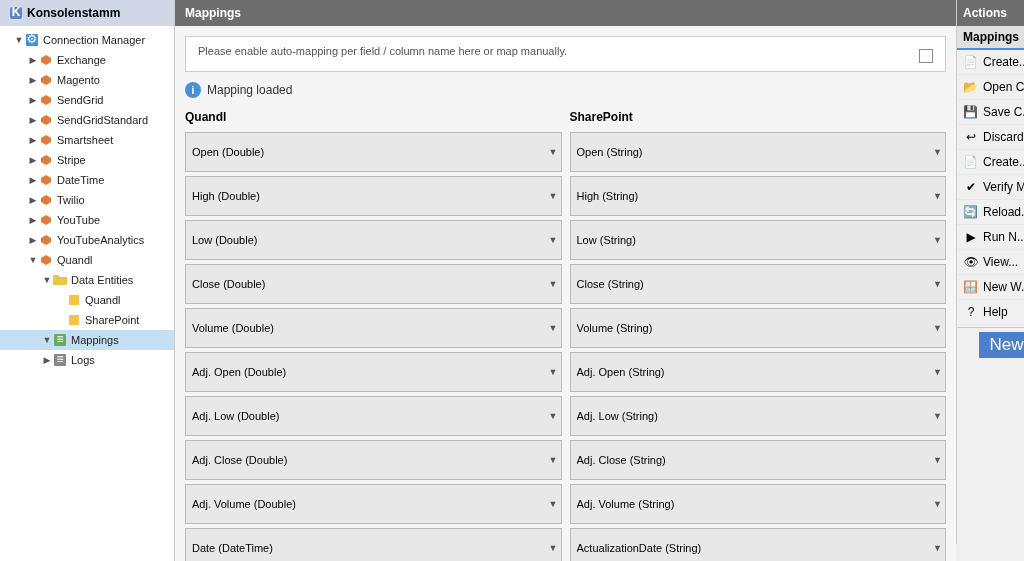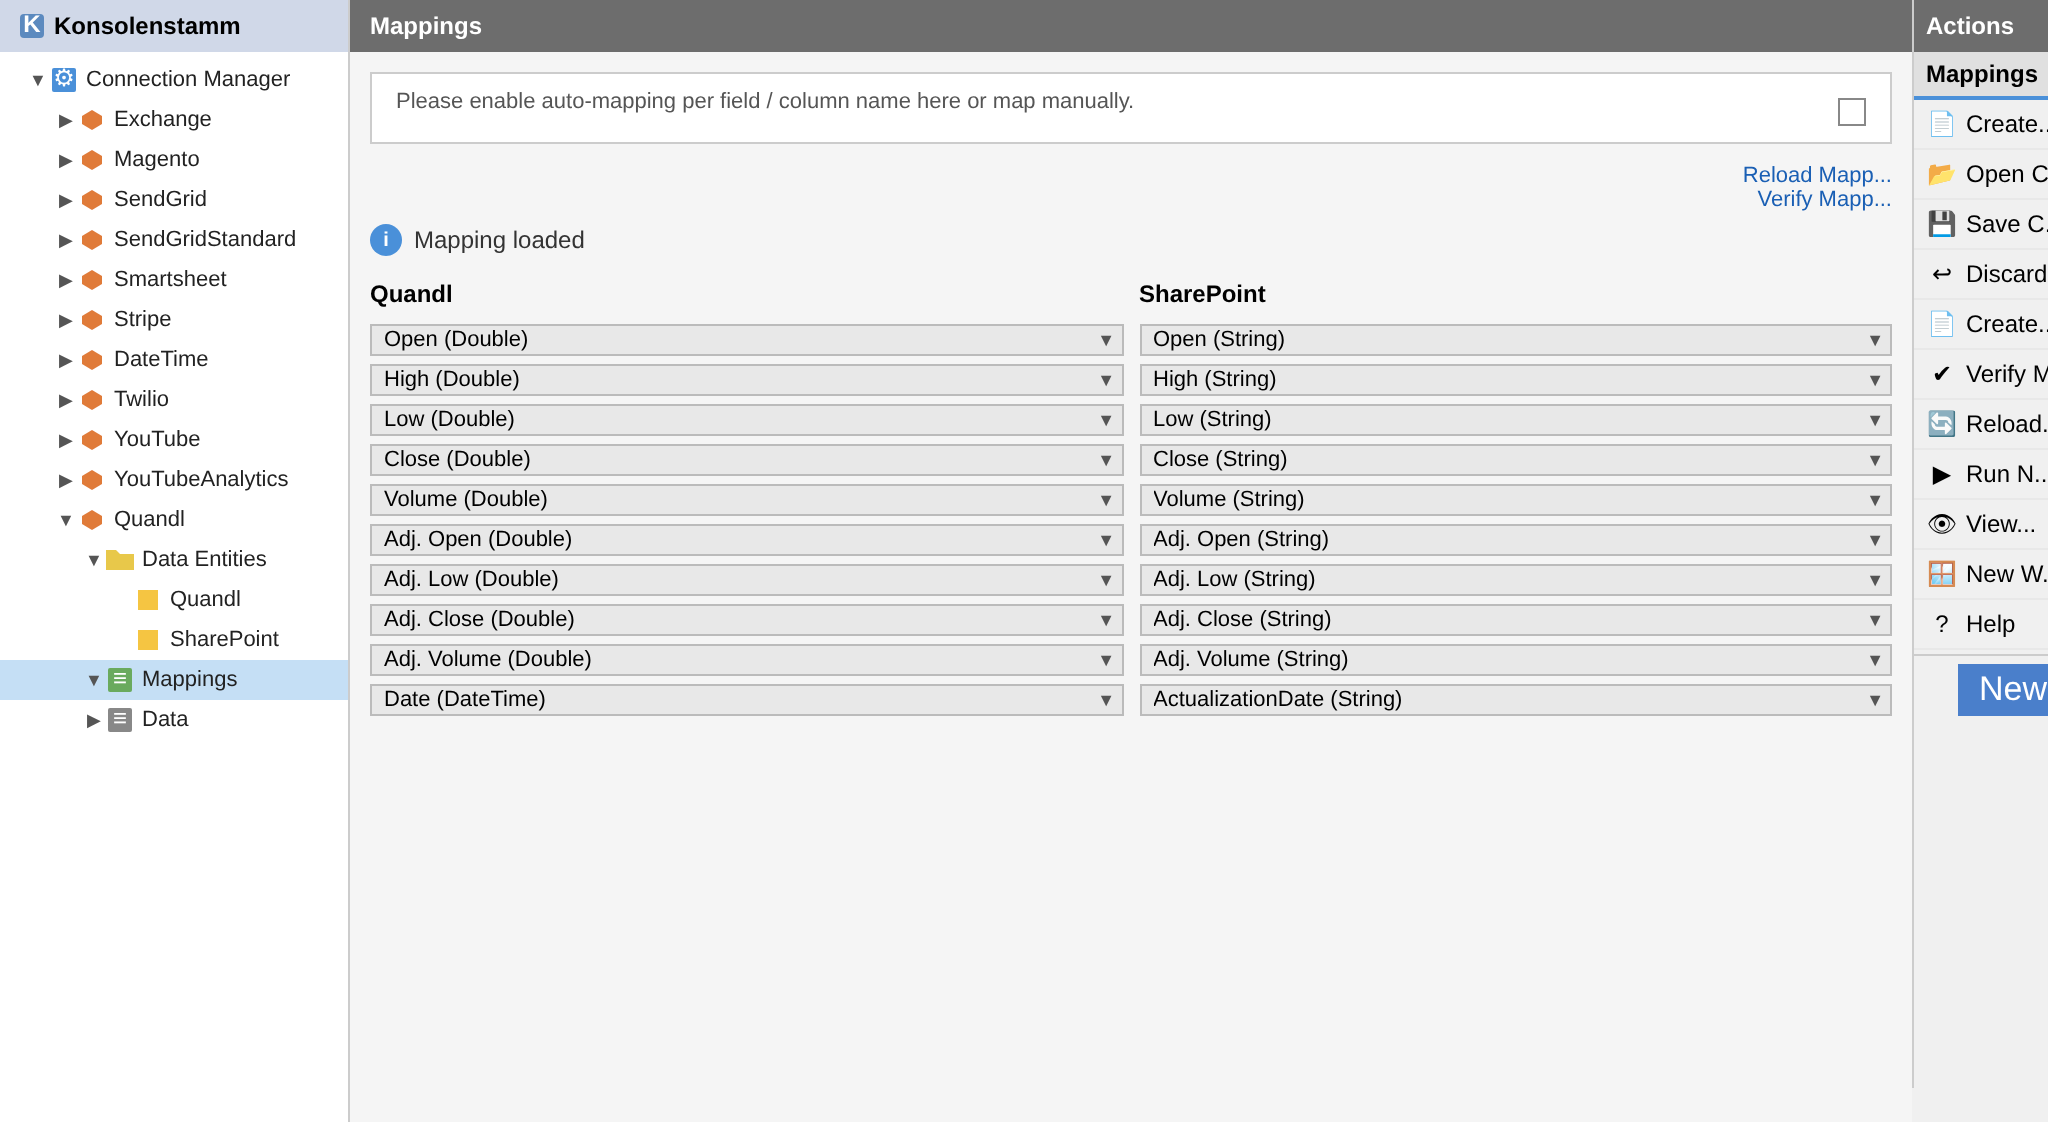--- a/index.html
+++ b/index.html
@@ -117,21 +117,21 @@
       gap: 8px;
       margin-bottom: 4px;
     }
     .select-wrapper {
       flex: 1;
       position: relative;
       display: flex;
     }
     .select-wrapper select {
       width: 100%;
-      height: 16px;
+      height: 40px;
       border: 1px solid #bbb;
       background: #e8e8e8;
       padding: 0 20px 0 6px;
       font-size: 11px;
       appearance: none;
       -webkit-appearance: none;
       cursor: pointer;
     }
     .select-arrow {
       position: absolute;
@@ -381,42 +381,38 @@
     </div>
 
     <div class="tree-item indent3">
       <span class="expand-arrow">▶</span>
       <span class="tree-icon">
         <svg width="14" height="14">
             <rect x="1" y="1" width="12" height="12" rx="1" fill="#888"></rect>
             <text x="7" y="10" text-anchor="middle" fill="white" font-size="9">≡</text>
           </svg>
       </span>
-      <span class="tree-label">Data</span>
+      <span class="tree-label">Logs</span>
     </div>
   </div>
 </div>
 
 <div id="main">
   <div id="main-header">
     <span>Mappings</span>
   </div>
   <div id="main-content">
 
     <div class="auto-mapping-section">
       <div class="auto-mapping-text">
         <p>Please enable auto-mapping per field / column name here or map manually.</p>
       </div>
       <div class="auto-mapping-checkbox"></div>
     </div>
 
-    <div class="reload-verify">
-      <a href="#">Reload Mapp...</a>
-      <a href="#">Verify Mapp...</a>
-    </div>
 
     <div class="mapping-loaded">
       <span class="info-icon">i</span>
       <span>Mapping loaded</span>
     </div>
 
     <div class="mapping-columns">
       <div class="col-header">Quandl</div>
       <div class="col-header">SharePoint</div>
     </div>

